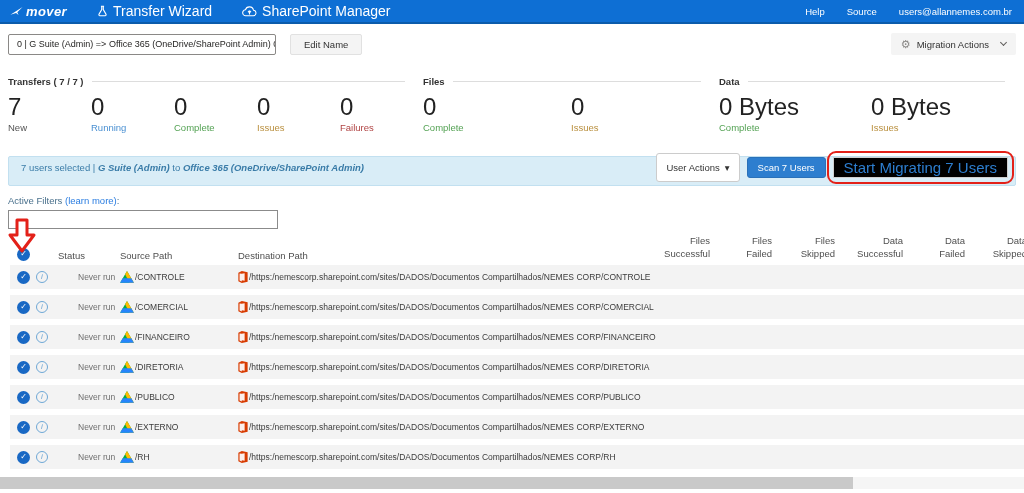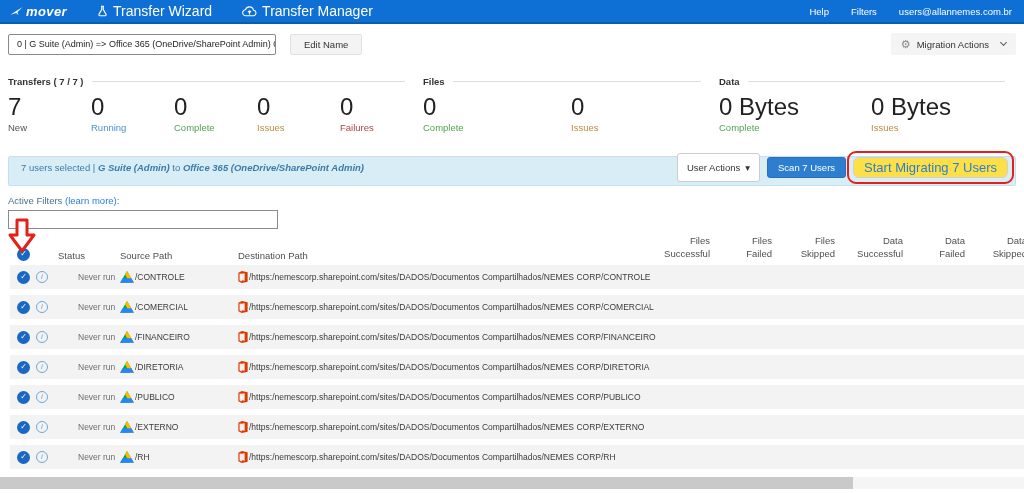--- a/index.html
+++ b/index.html
@@ -47,21 +47,21 @@
 
   
   .selbar { margin:23px 8px 0 8px; height:30px; background:#d9edf7; border:1px solid #c2e0f0; border-radius:2px;
     display:flex; align-items:center; padding:0 7px 8px 12px; font-size:9.5px; color:#3a7ca8; }
   .selbar b i, .conn { font-weight:bold; font-style:italic; }
   .selbar-text { white-space:nowrap; }
   .sel-btns { margin-left:auto; display:flex; align-items:center; gap:7px; }
   .btn-user { background:#fff; border:1px solid #ccc; border-radius:3px; height:29px; padding:0 9px; font-size:9.5px; color:#333; display:flex; align-items:center; gap:5px; cursor:pointer; font-family:inherit; }
   .btn-scan { background:#2d7ecf; border:1px solid #2a71b9; border-radius:3px; height:21px; padding:0 10px; font-size:9.5px; color:#fff; cursor:pointer; font-family:inherit; }
   .start-wrap { position:relative; display:inline-block; }
-  .btn-start { background:#fde047; border:1px solid #d0d0d0; border-radius:6px; height:21px; padding:0 10px; font-size:13px; color:#2d7ecf; cursor:pointer; font-family:inherit; }
+  .btn-start { background:#000000; border:1px solid #d0d0d0; border-radius:0; height:21px; padding:0 10px; font-size:15px; color:#2d7ecf; cursor:pointer; font-family:inherit; }
   .red-box { position:absolute; top:-6px; left:-6px; right:-6px; bottom:-6px; border:2.5px solid #e32119; border-radius:9px; pointer-events:none; }
 
   
   .filters { margin:9px 8px 0 8px; font-size:9.5px; }
   .filters-label { color:#49708c; }
   .filters-link { color:#2a7de1; cursor:pointer; }
   .filters-input { display:block; margin-top:4px; width:270px; height:19px; border:1px solid #8b8b8b; background:#fff; font-size:9.5px; padding:0 5px; font-family:inherit; }
 
   
   .annot-arrow { position:absolute; left:5px; top:218px; z-index:5; }
@@ -103,25 +103,25 @@
       <svg viewBox="0 0 14 14" width="11" height="12">
           <path d="M5 1h4 M6 1v4.2 L2.6 11a1.3 1.3 0 0 0 1.1 2h6.6a1.3 1.3 0 0 0 1.1-2L8 5.2V1" fill="none" stroke="#fff" stroke-width="1.4"></path>
         </svg>
       <span>Transfer Wizard</span>
     </div>
     <div class="nav-item">
       <svg viewBox="0 0 18 13" width="15" height="11">
           <path d="M4.5 11.5 a3.5 3.5 0 0 1 -.4-7 A5 5 0 0 1 13.8 5 a3.2 3.2 0 0 1 -.6 6.5 z" fill="none" stroke="#fff" stroke-width="1.3"></path>
           <path d="M9 10 V5.6 M9 5.6 L7.2 7.4 M9 5.6 l1.8 1.8" stroke="#fff" stroke-width="1.3" fill="none"></path>
         </svg>
-      <span>Transfer Manager</span>
+      <span>SharePoint Manager</span>
     </div>
     <div class="nav-right">
       <span>Help</span>
-      <span>Filters</span>
+      <span>Source</span>
       <span>users@allannemes.com.br</span>
     </div>
   </div>
 
   <div class="toolbar">
     <div class="mig-select">
       <span>0 | G Suite (Admin) =&gt; Office 365 (OneDrive/SharePoint Admin) 05/03/2...</span>
 
     </div>
     <button class="btn-editname">Edit Name</button>

